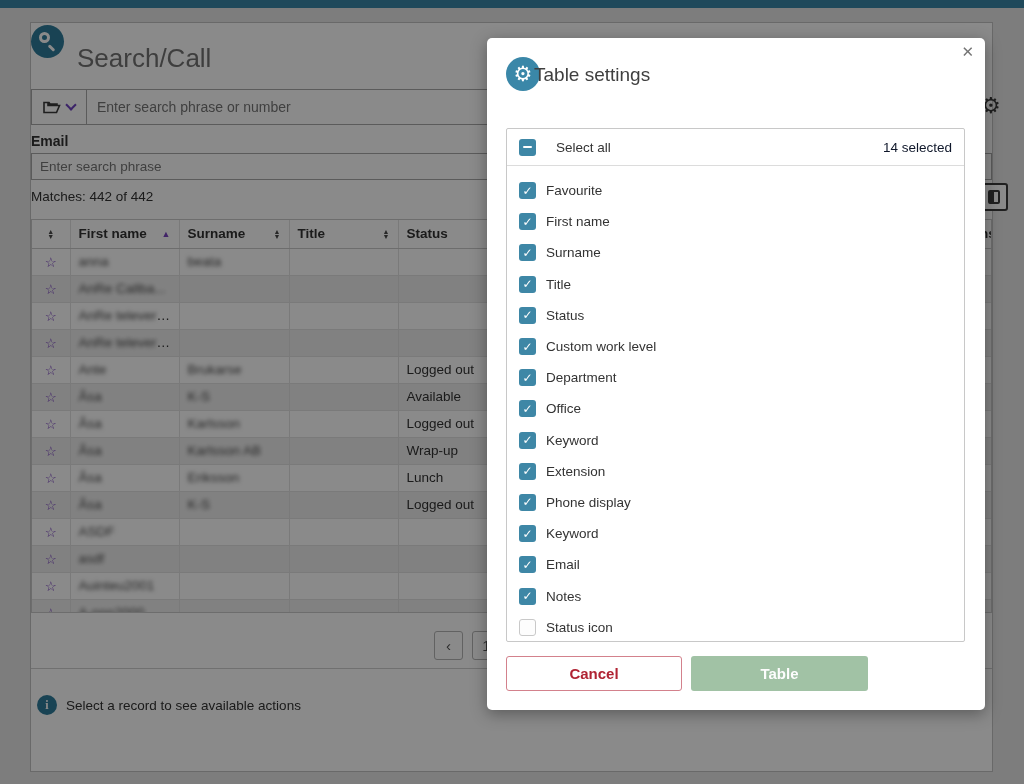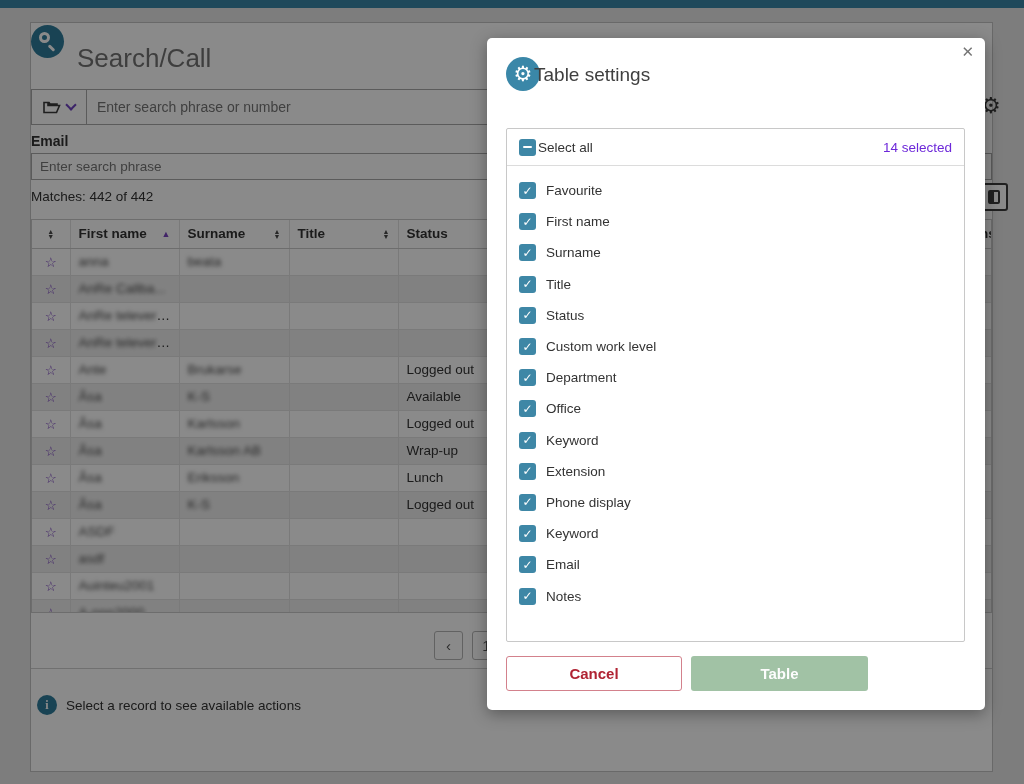--- a/index.html
+++ b/index.html
@@ -67,22 +67,22 @@
   .modal {
     position:absolute; left:487px; top:38px; width:498px; height:672px; background:#fff;
     border-radius:5px; box-shadow:0 4px 16px rgba(0,0,0,0.35); z-index:10;
   }
   .modal-close { position:absolute; right:11px; top:5px; font-size:15px; color:#757575; font-weight:bold; cursor:pointer; }
   .modal-gear { position:absolute; left:19px; top:19px; width:34px; height:34px; border-radius:50%; background:#3a87a8; color:#fff; display:flex; align-items:center; justify-content:center; font-size:21px; }
   .modal-title { position:absolute; left:47px; top:26px; font-size:19px; color:#3f3f3f; }
   .modal-sub { position:absolute; left:19px; top:69px; font-size:13.5px; color:#333; }
 
   .listbox { position:absolute; left:19px; top:90px; width:459px; height:514px; border:1px solid #c8c8c8; border-radius:2px; overflow:hidden; background:#fff; }
-  .selectall-row { height:37px; border-bottom:1px solid #dcdcdc; display:flex; align-items:center; padding:0 12px; gap:2px; }
-  .selectall-row .count { margin-left:auto; font-size:13.5px; color:#6d28d9; }
+  .selectall-row { height:37px; border-bottom:1px solid #dcdcdc; display:flex; align-items:center; padding:0 12px; gap:20px; }
+  .selectall-row .count { margin-left:auto; font-size:13.5px; color:#0f172a; }
   .cb { width:17px; height:17px; border-radius:3px; flex:0 0 auto; display:flex; align-items:center; justify-content:center; cursor:pointer; }
   .cb.checked { background:#3e87a6; color:#fff; font-size:12px; font-weight:bold; }
   .cb.unchecked { background:#fdfdfd; border:1px solid #c9c9c9; }
   .cb .minus { width:9px; height:2.5px; background:#fff; border-radius:1px; }
   .items { padding-top:9px; }
   .item-row { height:31.2px; display:flex; align-items:center; padding:0 12px; gap:10px; cursor:pointer; }
   .item-label { font-size:13.5px; color:#333; }
 
   .modal-buttons { position:absolute; left:19px; top:618px; display:flex; gap:9px; }
   .btn-cancel { width:176px; height:35px; background:#fff; border:1px solid #d3818c; border-radius:3px; color:#b02333; font-weight:bold; font-size:15px; font-family:inherit; cursor:pointer; }
@@ -469,20 +469,24 @@
             <span class="item-label">Keyword</span>
           </div>
           <div class="item-row">
             <div class="cb checked">✓</div>
             <span class="item-label">Email</span>
           </div>
           <div class="item-row">
             <div class="cb checked">✓</div>
             <span class="item-label">Notes</span>
           </div>
+          <div class="item-row">
+            <div class="cb unchecked"></div>
+            <span class="item-label">Status icon</span>
+          </div>
         </div>
     </div>
 
     <div class="modal-buttons">
       <button class="btn-cancel">Cancel</button>
       <button class="btn-save">Table</button>
     </div>
   </div>
 </div>
 

